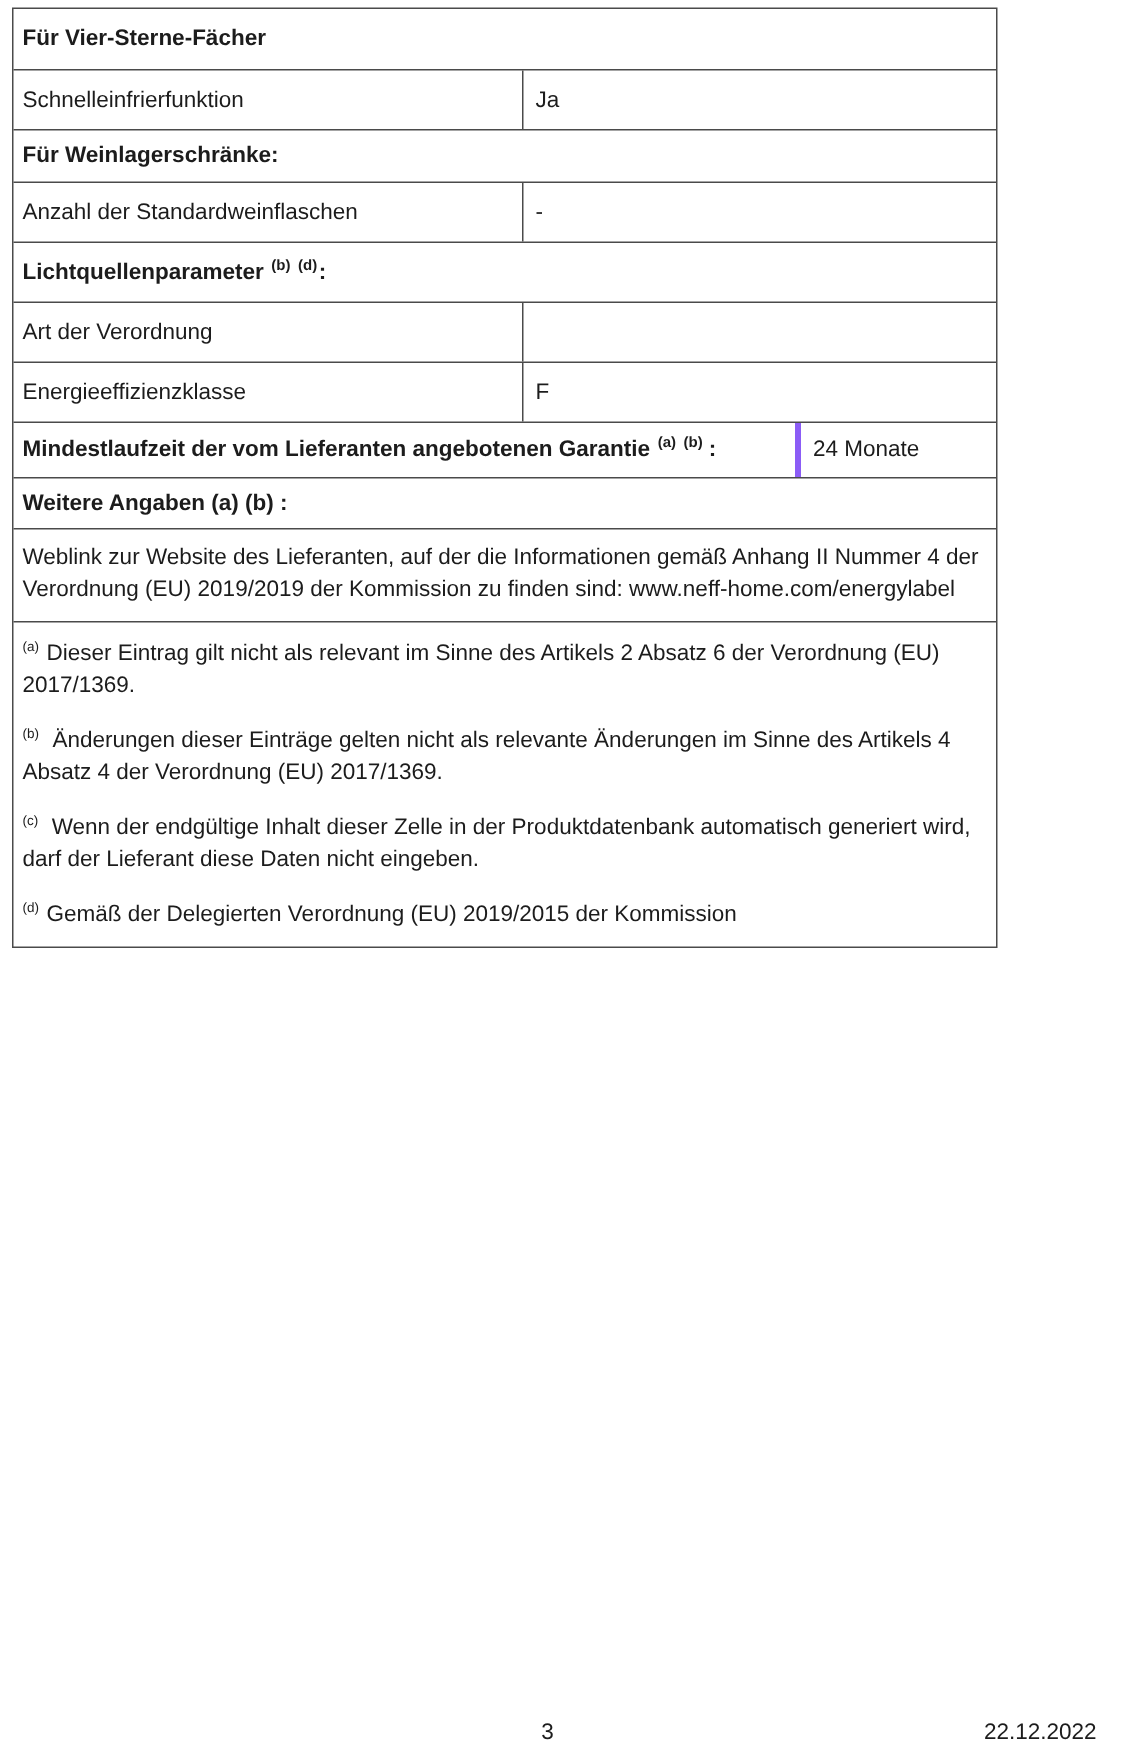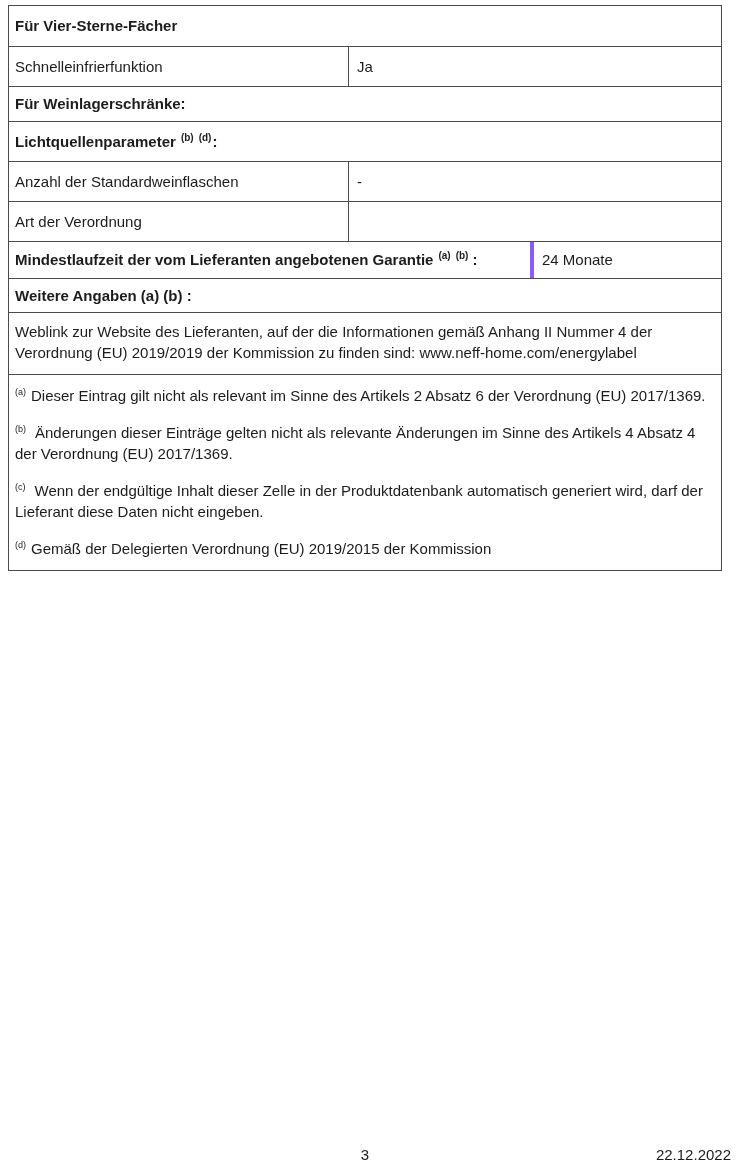--- a/index.html
+++ b/index.html
@@ -4,21 +4,21 @@
 <style>
   * { margin: 0; padding: 0; box-sizing: border-box; }
   html, body {
     width: 750px; height: 1171px;
     background: #ffffff;
     font-family: "Liberation Sans", "DejaVu Sans", sans-serif;
     color: #1c1c1c;
     font-size: 15px;
     position: relative;
   }
-  .sheet { position: absolute; left: 8px; top: 5px; width: 714px; }
+  .sheet { position: absolute; left: 8px; top: 5px; width: 657px; }
   .fiche-table { border: 1px solid #4a4a4a; background: #fff; }
   .row { display: flex; border-bottom: 1px solid #4a4a4a; }
   .row:last-child { border-bottom: none; }
   .h41 { height: 41px; line-height: 40px; }
   .h40 { height: 40px; line-height: 39px; }
   .h37 { height: 37px; line-height: 36px; }
   .h35 { height: 35px; line-height: 34px; }
   .h34 { height: 34px; line-height: 33px; }
   .cell { display: block; padding-left: 6px; overflow: hidden; }
   .key { width: 340px; border-right: 1px solid #4a4a4a; }
@@ -53,32 +53,36 @@
     <div class="row h40">
       <div class="cell key">Schnelleinfrierfunktion</div>
       <div class="cell val">Ja</div>
     </div>
 
     <div class="row h35">
       <span class="sec">Für Weinlagerschränke:</span>
     </div>
 
     <div class="row h40">
-      <span class="sec"><span>Lichtquellenparameter</span><sup class="ref">(b)</sup><sup class="ref">(d)</sup><span class="b colon">:</span></span>
+      <div class="cell key">Anzahl der Standardweinflaschen</div>
+      <div class="cell val">-</div>
     </div>
 
     <div class="row h40">
-      <div class="cell key">Anzahl der Standardweinflaschen</div>
-      <div class="cell val">-</div>
+      <span class="sec"><span>Lichtquellenparameter</span><sup class="ref">(b)</sup><sup class="ref">(d)</sup><span class="b colon">:</span></span>
     </div>
 
     <div class="row h40">
       <div class="cell key">Art der Verordnung</div>
     </div>
 
+    <div class="row h40">
+      <div class="cell key">Energieeffizienzklasse</div>
+      <div class="cell val">F</div>
+    </div>
 
     <div class="row h37">
       <div class="cell key-wide"><span class="b">Mindestlaufzeit der vom Lieferanten angebotenen Garantie</span><sup class="ref">(a)</sup><sup class="ref">(b)</sup><span class="b colon-sp">:</span></div>
       <div class="cell val">24 Monate</div>
     </div>
 
     <div class="row h34">
       <span class="sec">Weitere Angaben (a) (b) :</span>
     </div>
 

